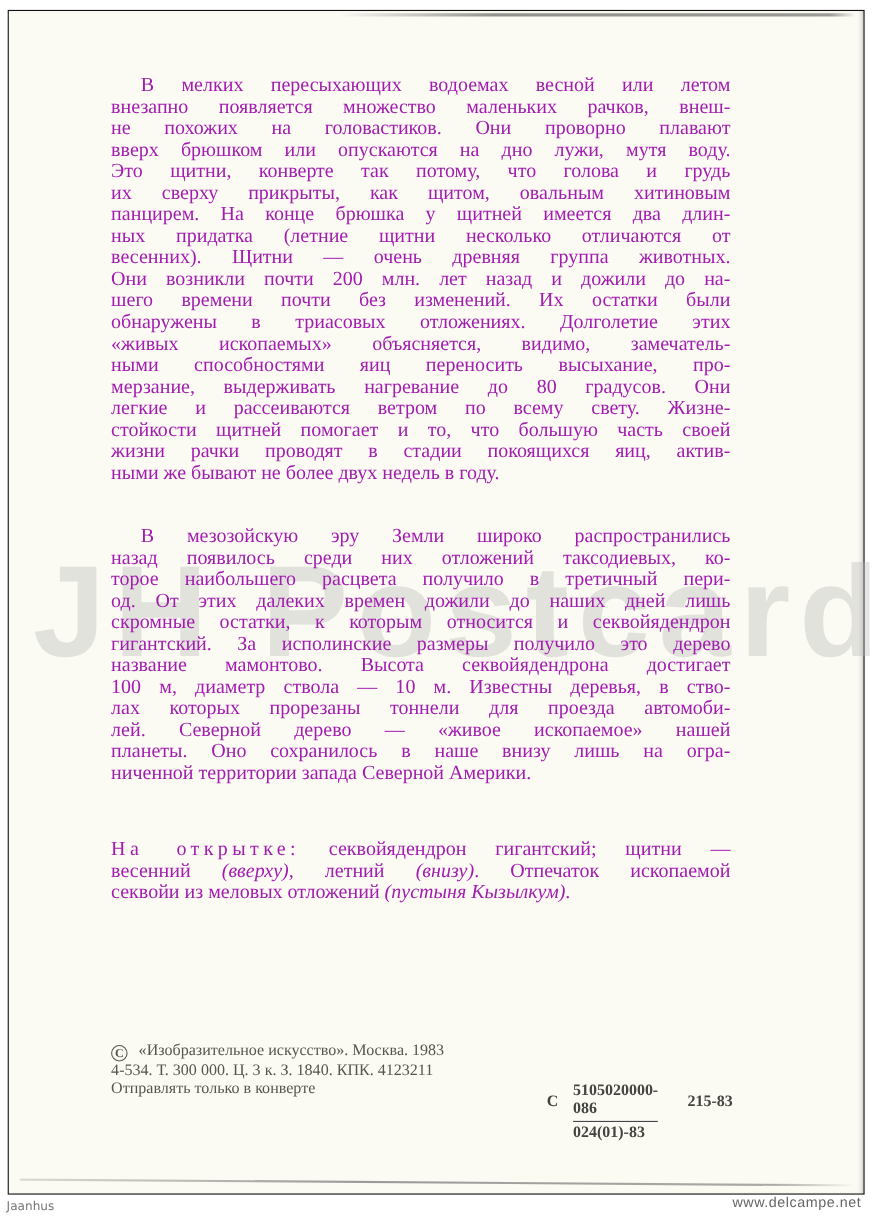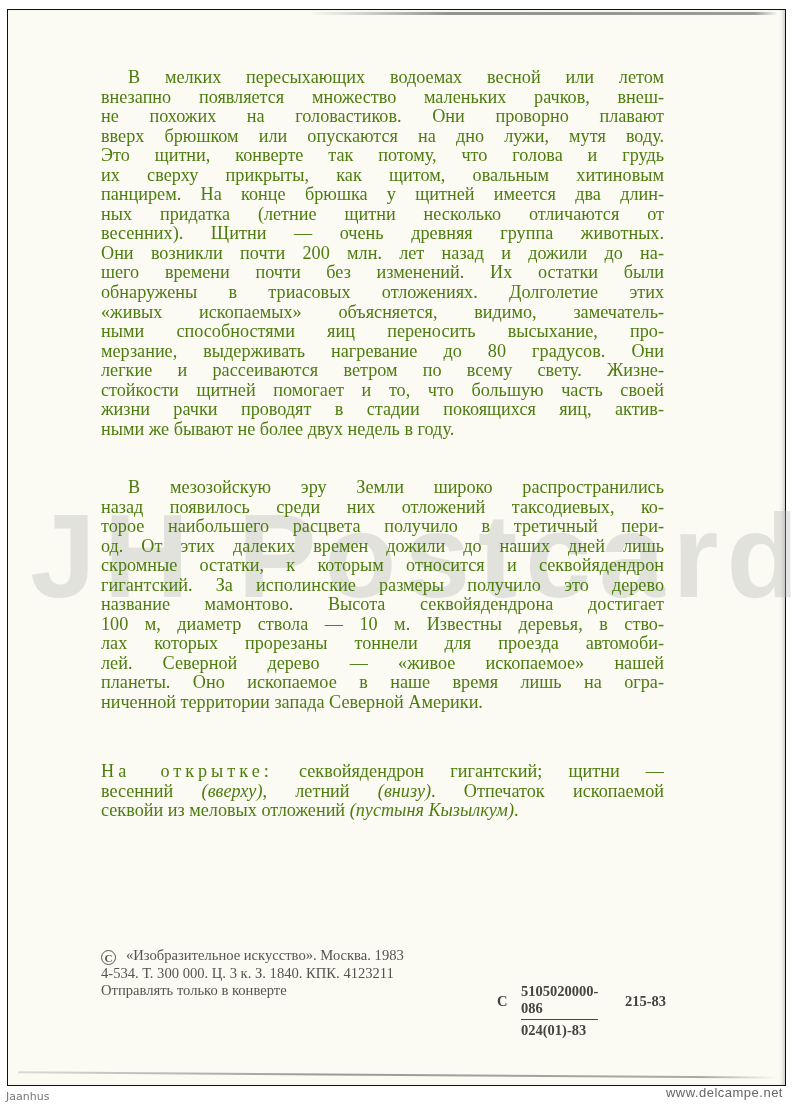--- a/index.html
+++ b/index.html
@@ -33,21 +33,21 @@
     .watermark {
       position: absolute; left: 30px; top: 488px;
       font-family: "Liberation Sans", "DejaVu Sans", sans-serif;
       font-weight: bold; font-size: 118px; letter-spacing: 8px;
       color: rgba(180,180,180,0.35);
       white-space: nowrap; pointer-events: none;
     }
     .text-block {
       position: absolute; left: 101px; width: 563px;
       font-size: 18.2px; line-height: 19.55px;
-      color: #4d7c0f;
+      color: #a21caf;
       text-align: justify;
     }
     .line { display: block; white-space: nowrap; text-align-last: justify; text-align: justify; }
     .line.last { text-align-last: left; }
     .indent { padding-left: 27px; }
     .spaced { letter-spacing: 4px; }
     .it { font-style: italic; }
     .imprint {
       position: absolute; left: 101px; top: 947px;
       font-size: 14.6px; line-height: 17.2px; color: #55554f;
@@ -110,21 +110,21 @@
   <span class="line indent">В мезозойскую эру Земли широко распространились</span>
   <span class="line">назад появилось среди них отложений таксодиевых, ко-</span>
   <span class="line">торое наибольшего расцвета получило в третичный пери-</span>
   <span class="line">од. От этих далеких времен дожили до наших дней лишь</span>
   <span class="line">скромные остатки, к которым относится и секвойядендрон</span>
   <span class="line">гигантский. За исполинские размеры получило это дерево</span>
   <span class="line">название мамонтово. Высота секвойядендрона достигает</span>
   <span class="line">100 м, диаметр ствола — 10 м. Известны деревья, в ство-</span>
   <span class="line">лах которых прорезаны тоннели для проезда автомоби-</span>
   <span class="line">лей. Северной дерево — «живое ископаемое» нашей</span>
-  <span class="line">планеты. Оно ископаемое в наше время лишь на огра-</span>
+  <span class="line">планеты. Оно сохранилось в наше внизу лишь на огра-</span>
   <span class="line last">ниченной территории запада Северной Америки.</span>
 </div>
 
 <div class="text-block" style="top:762px;">
   <span class="line"><span class="spaced">На открытке:</span><span> секвойядендрон гигантский; щитни —</span></span>
   <span class="line"><span>весенний </span><span class="it">(вверху)</span><span>, летний </span><span class="it">(внизу)</span><span>. Отпечаток ископаемой</span></span>
   <span class="line last"><span>секвойи из меловых отложений </span><span class="it">(пустыня Кызылкум)</span><span>.</span></span>
 </div>
 
 <div class="imprint">

